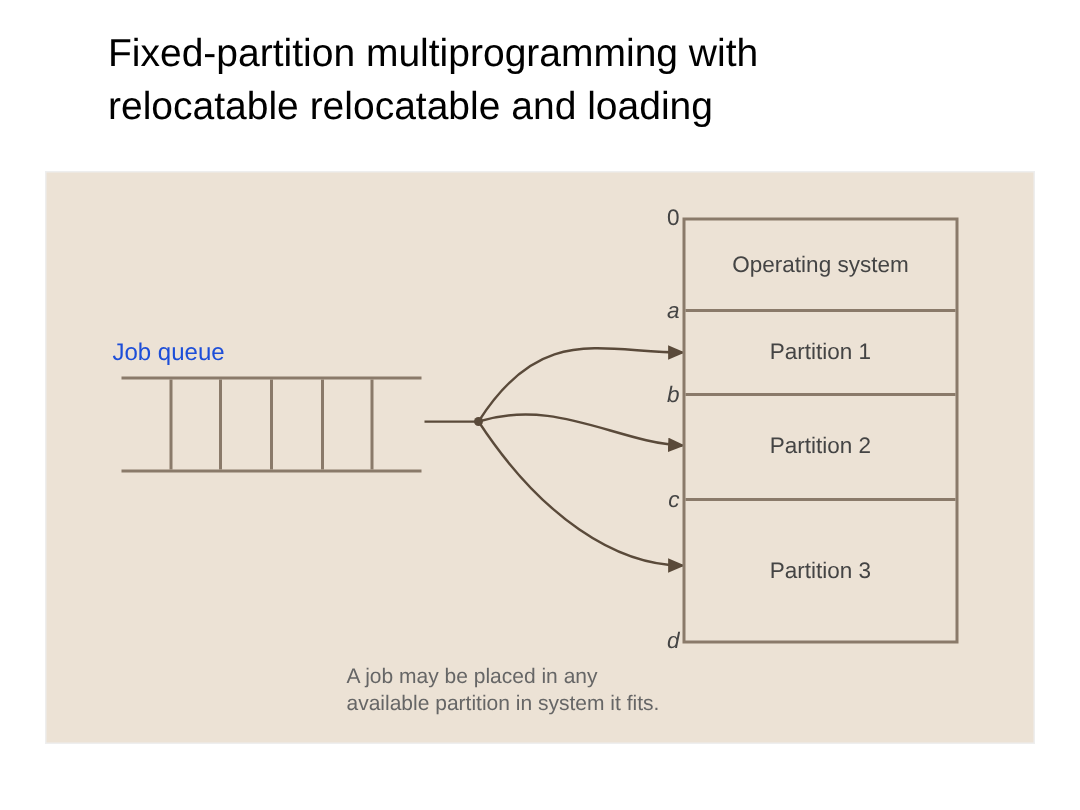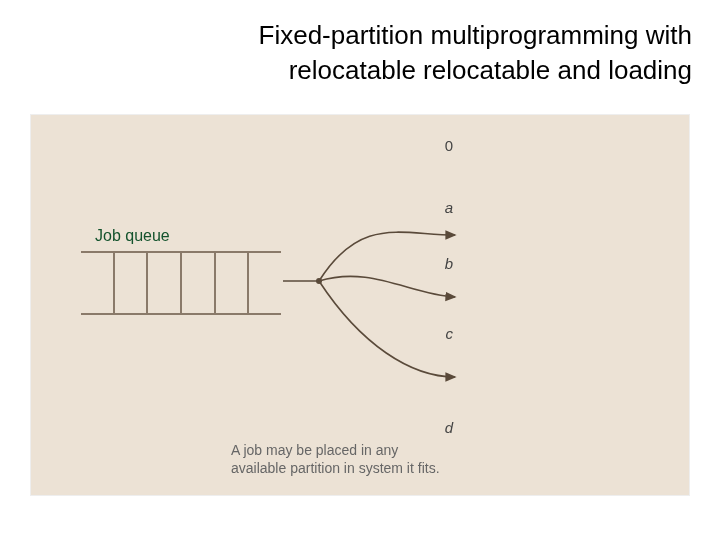--- a/index.html
+++ b/index.html
@@ -1,18 +1,18 @@
 <!DOCTYPE html>
 <html><head>
 <meta charset="utf-8">
 <style>
   html,body{margin:0;padding:0;width:720px;height:540px;background:#fff;font-family:Arial,Helvetica,sans-serif}
-  .title{font-size:26px;text-align:right;padding:18px 28px 6px;line-height:1.35;color:#000}
+  .title{font-size:26px;text-align:left;padding:18px 72px 6px;line-height:1.35;color:#000}
   .stage{position:relative;margin:20px 30px 0;height:380px;background:#ece2d5;border:1px solid #eee}
-  .queue-label{position:absolute;left:64px;top:112px;font-size:16px;color:#14532d}
+  .queue-label{position:absolute;left:44px;top:112px;font-size:16px;color:#1d4ed8}
   .queue{position:absolute;left:50px;top:136px;width:200px;height:60px;border-top:2px solid #8a7a6a;border-bottom:2px solid #8a7a6a;display:flex}
   .queue div{flex:1;border-right:2px solid #8a7a6a}
   .queue div:last-child{border-right:none}
   .mem{position:absolute;right:50px;top:30px;width:180px;height:280px;border:2px solid #8a7a6a;display:flex;flex-direction:column}
   .seg{border-bottom:2px solid #8a7a6a;display:flex;align-items:center;justify-content:center;font-size:15px;color:#444}
   .seg:last-child{border-bottom:none}
   .os{height:60px}
   .p1{height:55px}
   .p2{height:70px}
   .p3{height:95px}
@@ -45,20 +45,26 @@
         <path d="M0,0 L7,3 L0,6 Z" fill="#5a4a3a"></path>
       </marker>
     </defs>
     <circle cx="288" cy="166" r="3" fill="#5a4a3a"></circle>
     <line x1="252" y1="166" x2="288" y2="166" stroke="#5a4a3a" stroke-width="1.5"></line>
     <path d="M288,166 C330,100 370,120 424,120" stroke="#5a4a3a" stroke-width="1.6" fill="none" marker-end="url(#ah)"></path>
     <path d="M288,166 C340,150 380,180 424,182" stroke="#5a4a3a" stroke-width="1.6" fill="none" marker-end="url(#ah)"></path>
     <path d="M288,166 C330,230 380,262 424,262" stroke="#5a4a3a" stroke-width="1.6" fill="none" marker-end="url(#ah)"></path>
   </svg>
 
+  <div class="mem">
+    <div class="seg os">Operating system</div>
+    <div class="seg p1">Partition 1</div>
+    <div class="seg p2">Partition 2</div>
+    <div class="seg p3">Partition 3</div>
+  </div>
 
   <div class="addr" style="right:236px;top:22px;font-style:normal">0</div>
   <div class="addr" style="right:236px;top:84px">a</div>
   <div class="addr" style="right:236px;top:140px">b</div>
   <div class="addr" style="right:236px;top:210px">c</div>
   <div class="addr" style="right:236px;top:304px">d</div>
 
   <div class="caption">
     <span>A job may be placed in any</span><br>
     <span>available partition in system it fits.</span>

